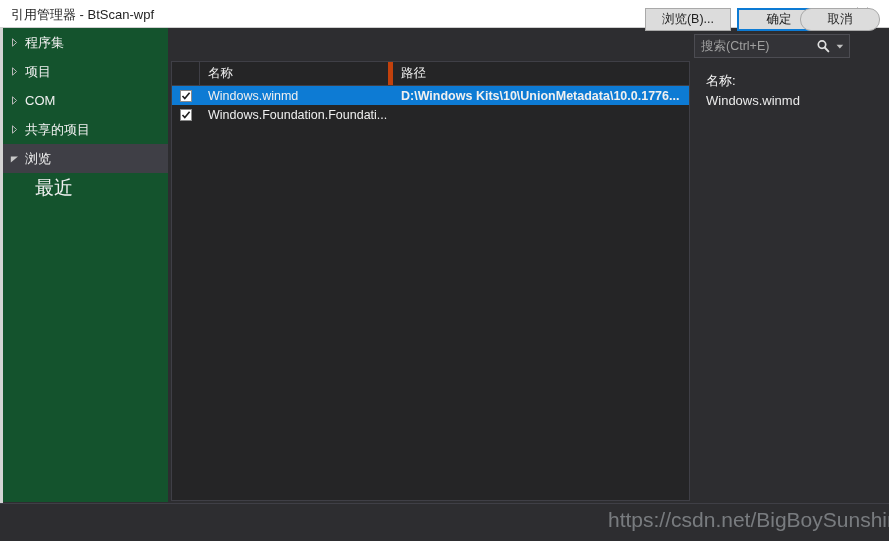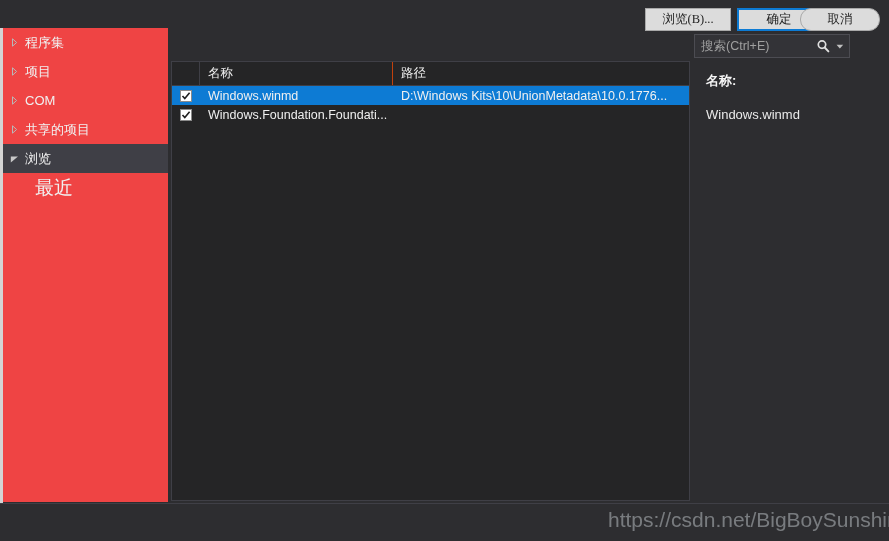--- a/index.html
+++ b/index.html
@@ -65,21 +65,21 @@
     width: 3px; height: 513px;
     background: #d4d4d4;
   }
 
   
   .sidebar {
     position: absolute;
     left: 3px; top: 28px;
     width: 165px;
     height: 474px;
-    background: #ef4444;
+    background: #14532d;
   }
   .side-item {
     position: relative;
     height: 29px;
     display: flex;
     align-items: center;
     cursor: default;
     user-select: none;
   }
   .side-item .chev {
@@ -124,21 +124,21 @@
     box-sizing: border-box;
   }
   .list-header .col {
     height: 23px;
     box-sizing: border-box;
     display: flex;
     align-items: center;
     font-size: 12.5px;
     color: #f0f0f0;
     padding-left: 8px;
-    border-right: 1px solid #c2410c;
+    border-right: 5px solid #c2410c;
     cursor: default;
     user-select: none;
   }
   .list-header .col-name { width: 193px; flex: none; }
   .list-header .col-path { flex: 1; border-right: none; }
 
   .list-rows { position: relative; }
   .list-row {
     height: 19px;
     display: flex;
@@ -174,20 +174,21 @@
     overflow: hidden;
   }
   .row-path {
     flex: 1;
     padding-left: 8px;
     box-sizing: border-box;
     font-size: 12.5px;
     color: #f0f0f0;
     white-space: nowrap;
     overflow: hidden;
+    font-weight: bold;
   }
 
   
   .search-wrap {
     position: absolute;
     left: 694px; top: 34px;
     width: 156px; height: 24px;
     background: #333337;
     border: 1px solid #4c4c52;
     box-sizing: border-box;
@@ -219,23 +220,23 @@
     cursor: default;
     padding-right: 3px;
   }
   .detail {
     position: absolute;
     left: 706px; top: 72px;
     width: 175px;
   }
   .detail-label {
     font-size: 13px;
-    font-weight: bold;
+    font-weight: normal;
     color: #f5f5f5;
-    margin-bottom: 17px;
+    margin-bottom: 3px;
   }
   .detail-value {
     font-size: 13px;
     color: #eaeaea;
     white-space: nowrap;
   }
 
   
   .footer {
     position: absolute;
@@ -253,21 +254,21 @@
     border: 1px solid #a9a9a9;
     box-sizing: border-box;
     color: #1e1e1e;
     font-size: 12.5px;
     display: flex;
     align-items: center;
     justify-content: center;
     cursor: default;
     user-select: none;
   }
-  .btn.browse { left: 645px; width: 86px; font-family: Liberation Serif, serif; }
+  .btn.browse { left: 645px; width: 86px; }
   .btn.ok {
     left: 737px; width: 84px;
     border: 2px solid #0d7bd4;
   }
   .btn.cancel { left: 800px; width: 80px; border-radius: 11px; }
 
   
   .watermark {
     position: absolute;
     left: 608px; top: 508px;
@@ -278,20 +279,31 @@
     letter-spacing: 0px;
     pointer-events: none;
     user-select: none;
   }
 </style>
 </head>
 <body>
 
 <div id="app">
 
+  <div class="titlebar">
+    <div class="titlebar-text">引用管理器 - BtScan-wpf</div>
+    <div class="titlebar-btn help">
+      <span>?</span>
+    </div>
+    <div class="titlebar-btn close">
+      <svg width="13" height="13" viewBox="0 0 13 13">
+        <path d="M1 1 L12 12 M12 1 L1 12" stroke="#1e1e1e" stroke-width="1.2" fill="none"></path>
+      </svg>
+    </div>
+  </div>
 
   <div class="body-area"></div>
   <div class="left-edge"></div>
 
   <div class="sidebar">
 
     <div class="side-item">
       <span class="chev">
         <svg width="7" height="9" viewBox="0 0 7 9">
             <path d="M1.5 0.8 L5.6 4.5 L1.5 8.2 Z" fill="none" stroke="#b8b8b8" stroke-width="1"></path>

